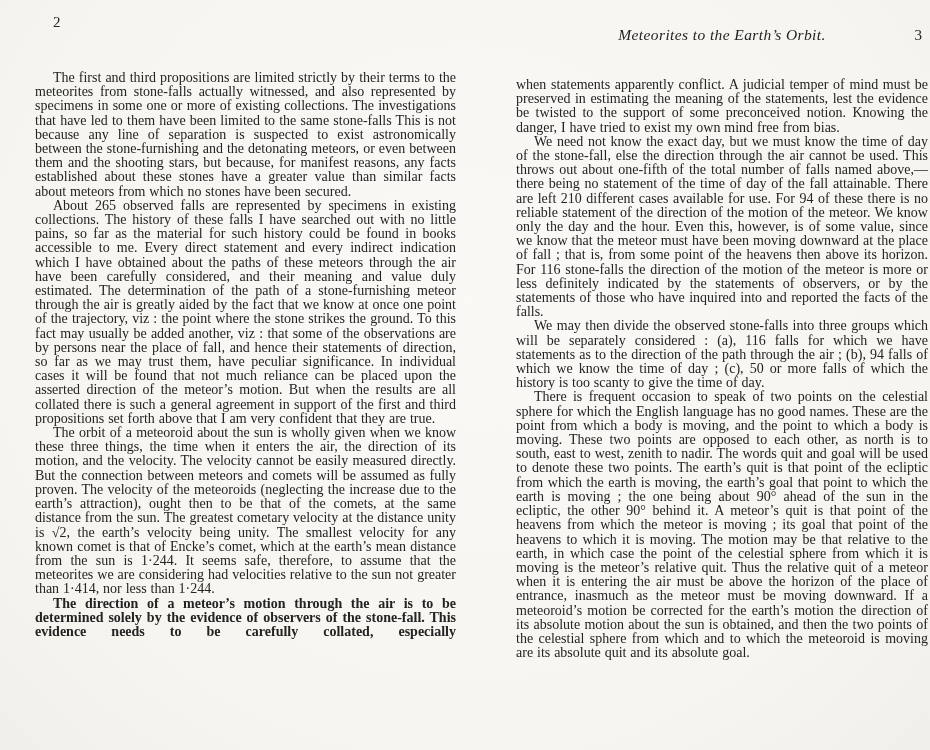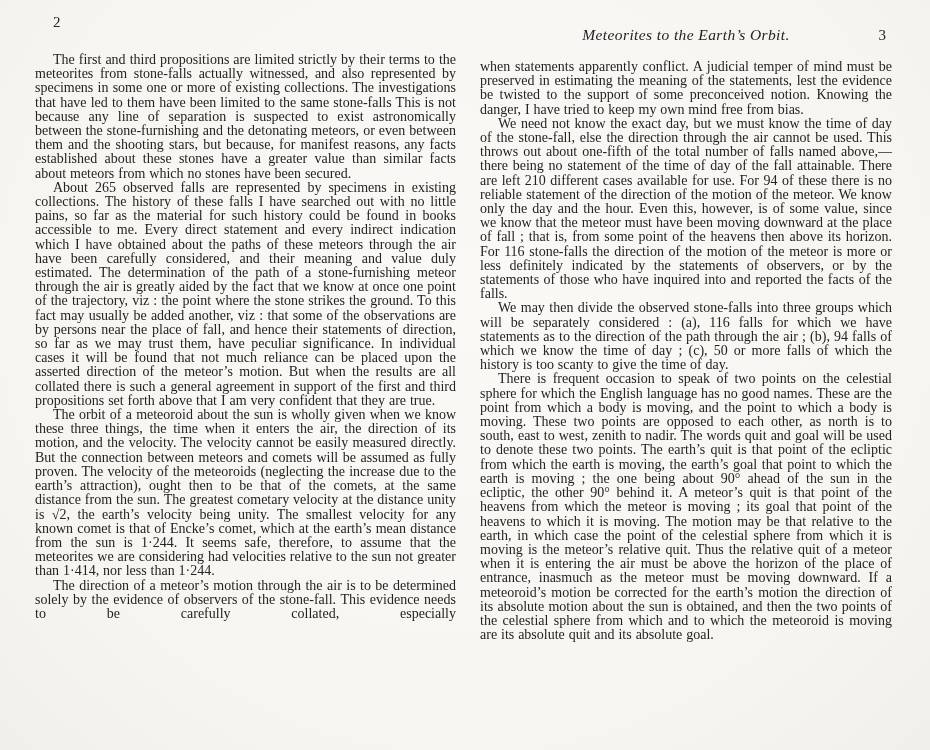--- a/index.html
+++ b/index.html
@@ -20,21 +20,21 @@
     height: 750px;
     background:
       radial-gradient(ellipse at 50% 40%, #faf9f6 0%, #f6f5f0 70%, #f1efe9 100%);
   }
   .page {
     position: absolute;
     top: 0;
     height: 100%;
   }
   .page-left  { left: 35px;  width: 421px; }
-  .page-right { left: 480px; width: 412px; }
+  .page-right { left: 516px; width: 412px; }
 
   .page-header {
     position: absolute;
     left: 0;
     right: 0;
     height: 22px;
   }
   .header-left  { top: 13px; }
   .header-right { top: 26px; }
 
@@ -52,35 +52,36 @@
     font-size: 15px;
     font-style: normal;
   }
   .num-left  { left: 18px; }
   .num-right { right: 6px; }
 
   .page-body {
     position: absolute;
     left: 0;
     right: 0;
+    margin-top: 18px;
   }
   .body-left  { top: 53px; }
   .body-right { top: 60px; }
 
   p.para {
     margin: 0;
     padding: 0;
     text-align: justify;
     text-indent: 18px;
     font-size: 14px;
     line-height: 14.2px;
     word-spacing: 0.4px;
   }
   p.para.no-indent { text-indent: 0; }
-  p.para.flush-last { text-align-last: justify; }
+  p.para.flush-last { text-align-last: justify; font-weight: bold; }
   .it { }
 </style>
 </head>
 <body>
 
 <div class="spread">
 
   <section class="page page-left">
     <header class="page-header header-left">
       <span class="page-num num-left">2</span>
@@ -92,20 +93,20 @@
         <p class="para flush-last"><span>The direction of a meteor’s motion through the air is to be determined solely by the evidence of observers of the stone-fall.  This evidence needs to be carefully collated, especially</span></p>
       </div>
   </section>
 
   <section class="page page-right">
     <header class="page-header header-right">
       <span class="running-head">Meteorites to the Earth’s Orbit.</span>
       <span class="page-num num-right">3</span>
     </header>
     <div class="page-body body-right">
-        <p class="para no-indent"><span>when statements apparently conflict.  A judicial temper of mind must be preserved in estimating the meaning of the statements, lest the evidence be twisted to the support of some preconceived notion.  Knowing the danger, I have tried to keep my own mind free from bias.</span></p>
+        <p class="para no-indent"><span>when statements apparently conflict.  A judicial temper of mind must be preserved in estimating the meaning of the statements, lest the evidence be twisted to the support of some preconceived notion.  Knowing the danger, I have tried to exist my own mind free from bias.</span></p>
         <p class="para"><span>We need not know the </span><span class="it">exact</span><span> day, but we must know the time of day of the stone-fall, else the direction through the air cannot be used.  This throws out about one-fifth of the total number of falls named above,—there being no statement of the time of day of the fall attainable.  There are left 210 different cases available for use.  For 94 of these there is no reliable statement of the direction of the motion of the meteor. We know only the day and the hour.  Even this, however, is of some value, since we know that the meteor must have been moving downward at the place of fall ; that is, from some point of the heavens then above its horizon.  For 116 stone-falls the direction of the motion of the meteor is more or less definitely indicated by the statements of observers, or by the statements of those who have inquired into and reported the facts of the falls.</span></p>
         <p class="para"><span>We may then divide the observed stone-falls into three groups which will be separately considered : (</span><span class="it">a</span><span>), 116 falls for which we have statements as to the direction of the path through the air ; (</span><span class="it">b</span><span>), 94 falls of which we know the time of day ; (</span><span class="it">c</span><span>), 50 or more falls of which the history is too scanty to give the time of day.</span></p>
         <p class="para"><span>There is frequent occasion to speak of two points on the celestial sphere for which the English language has no good names.  These are the point from which a body is moving, and the point to which a body is moving.  These two points are opposed to each other, as north is to south, east to west, zenith to nadir.  The words </span><span class="it">quit</span><span> and </span><span class="it">goal</span><span> will be used to denote these two points.  The </span><span class="it">earth’s quit</span><span> is that point of the ecliptic from which the earth is moving, the </span><span class="it">earth’s goal</span><span> that point to which the earth is moving ; the one being about 90° ahead of the sun in the ecliptic, the other 90° behind it.  A </span><span class="it">meteor’s quit</span><span> is that point of the heavens from which the meteor is moving ; its </span><span class="it">goal</span><span> that point of the heavens to which it is moving.  The motion may be that relative to the earth, in which case the point of the celestial sphere from which it is moving is the meteor’s </span><span class="it">relative quit</span><span>.  Thus the relative quit of a meteor when it is entering the air must be above the horizon of the place of entrance, inasmuch as the meteor must be moving downward.  If a meteoroid’s motion be corrected for the earth’s motion the direction of its absolute motion about the sun is obtained, and then the two points of the celestial sphere from which and to which the meteoroid is moving are its </span><span class="it">absolute quit</span><span> and its </span><span class="it">absolute goal</span><span>.</span></p>
       </div>
   </section>
 
 </div>
 
 </body></html>

